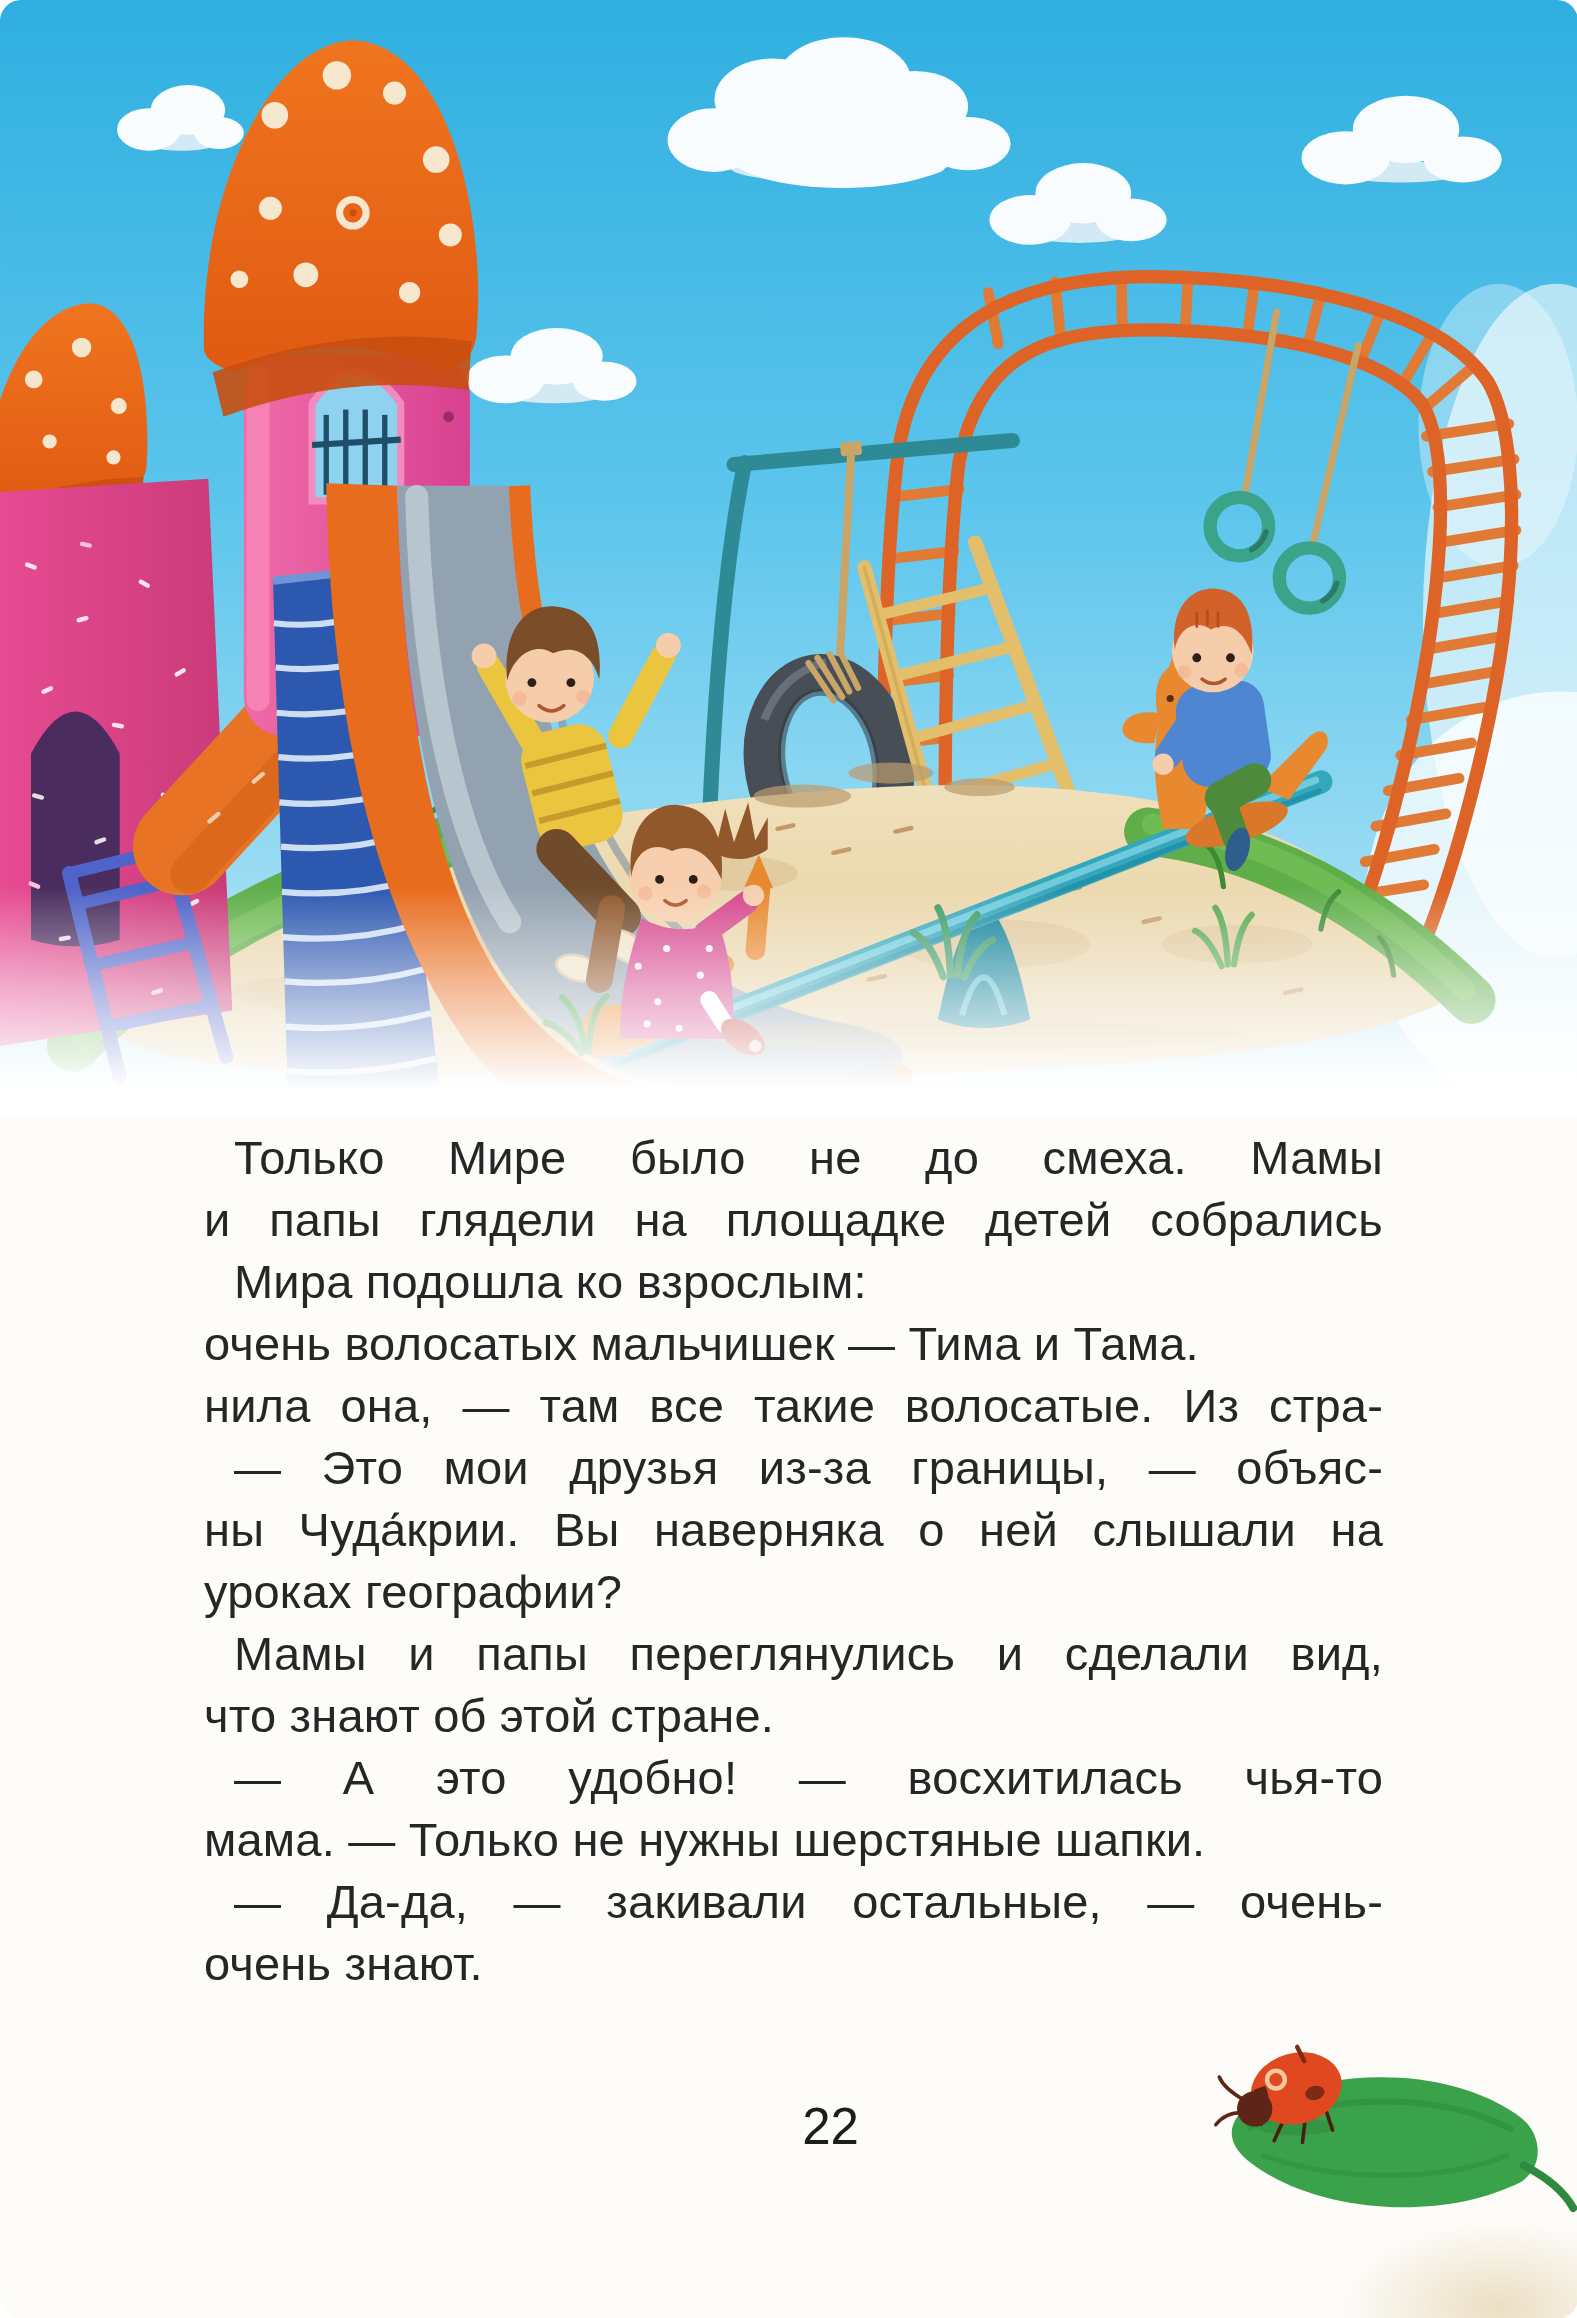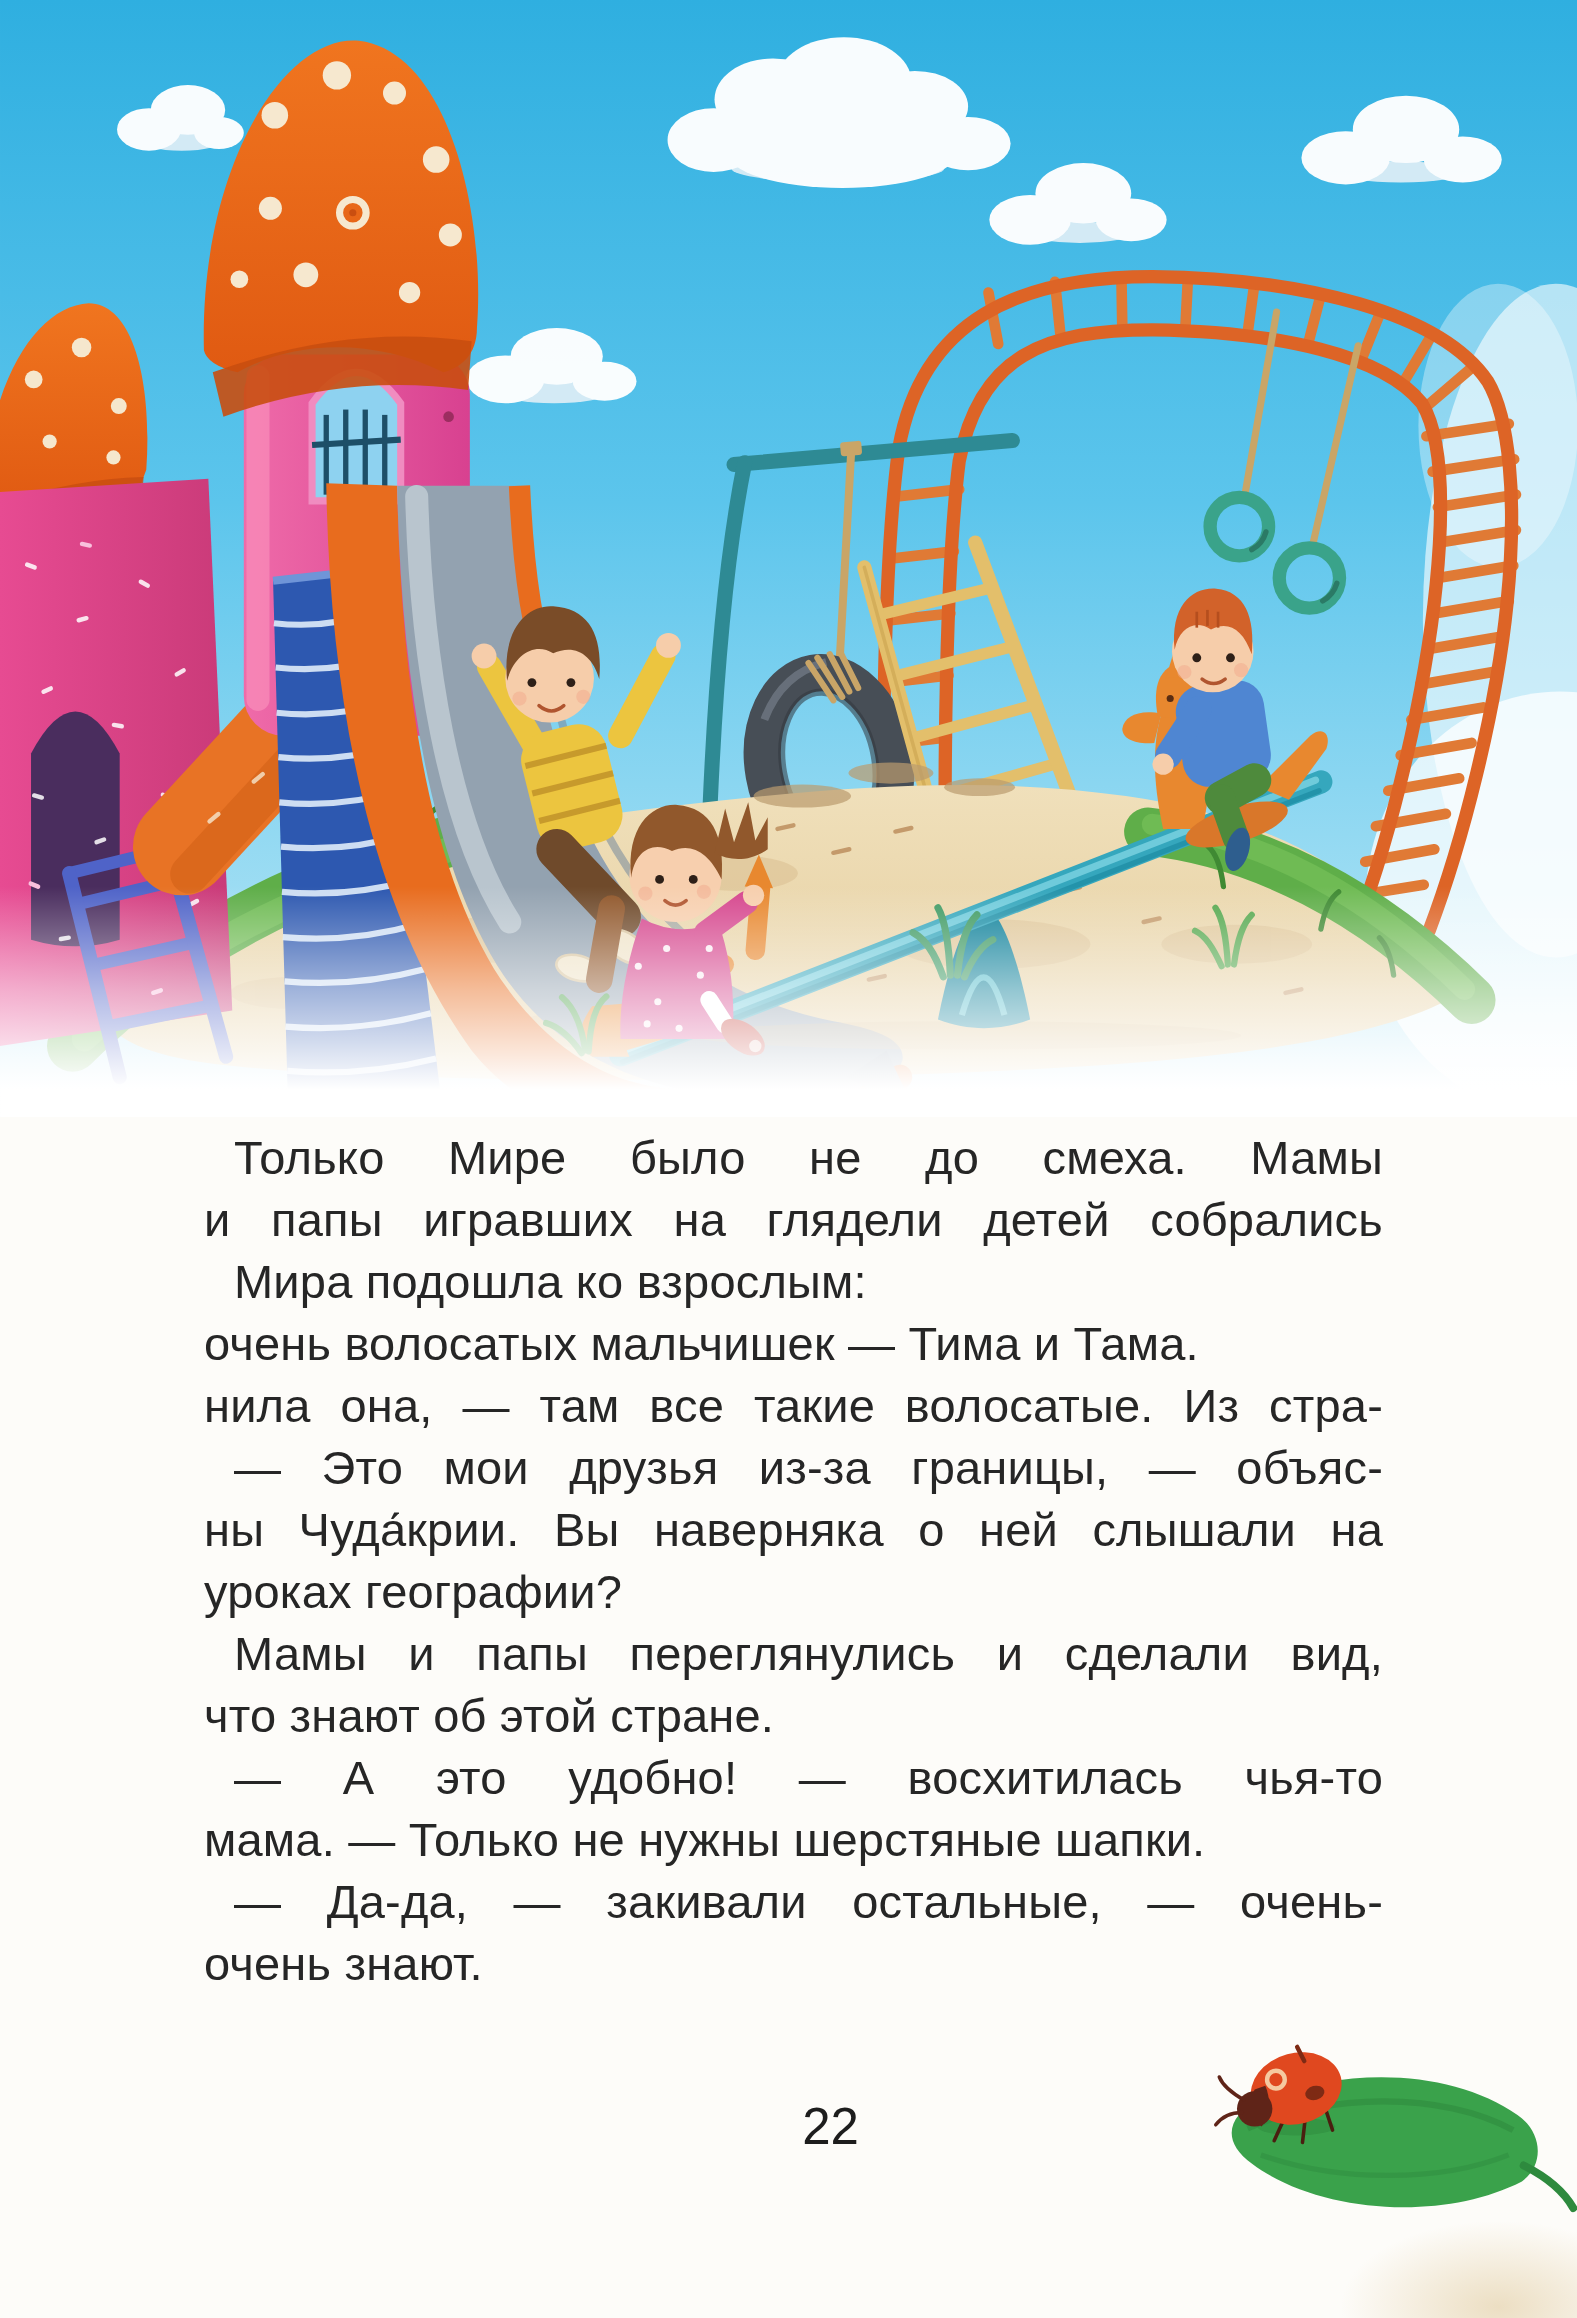--- a/index.html
+++ b/index.html
@@ -1,17 +1,17 @@
 <!DOCTYPE html>
 <html style="font-size:14px"><head>
 <meta charset="utf-8">
 <style>
   html,body{margin:0;padding:0;}
   #page{position:relative;width:1578px;height:2319px;background:#fdfcf9;overflow:hidden;
-        font-family:"Liberation Sans",sans-serif;}
+        font-family:"Liberation Sans",sans-serif;border-radius:21px;}
   #illo{position:absolute;left:0;top:0;width:1578px;height:1117px;}
   #story{position:absolute;left:204px;top:1127px;width:1179px;
          font-size:47px;line-height:62px;color:#262626;letter-spacing:0.2px;}
   .line{text-align:justify;text-align-last:left;}
   .line.just{text-align-last:justify;}
   .line.indent{text-indent:30px;}
   #pagenum{position:absolute;top:2097px;left:16px;width:100%;box-sizing:border-box;
            padding-left:51px;text-align:center;font-size:51px;color:#1d1d1d;}
   #leafbug{position:absolute;left:1212px;top:2031px;width:365px;height:292px;}
   #smudge{position:absolute;right:-26.6px;bottom:-25px;width:266px;height:124px;
@@ -459,21 +459,21 @@
             <path d="M1378,1090 c-10,-22 -18,-34 -30,-40"></path>
         </g>
       </g>
 
       <rect x="0" y="1000" width="1780" height="260" fill="url(#fadeB)"></rect>
     </svg>
   </div>
 
   <div id="story">
       <div class="line indent just">Только Мире было не до смеха. Мамы</div>
-      <div class="line just">и папы игравших на глядели детей собрались</div>
+      <div class="line just">и папы глядели на площадке детей собрались</div>
       <div class="line indent">Мира подошла ко взрослым:</div>
       <div class="line">очень волосатых мальчишек — Тима и Тама.</div>
       <div class="line just">нила она, — там все такие волосатые. Из стра-</div>
       <div class="line indent just">— Это мои друзья из-за границы, — объяс-</div>
       <div class="line just">ны Чуда́крии. Вы наверняка о ней слышали на</div>
       <div class="line">уроках географии?</div>
       <div class="line indent just">Мамы и папы переглянулись и сделали вид,</div>
       <div class="line">что знают об этой стране.</div>
       <div class="line indent just">— А это удобно! — восхитилась чья-то</div>
       <div class="line">мама. — Только не нужны шерстяные шапки.</div>

